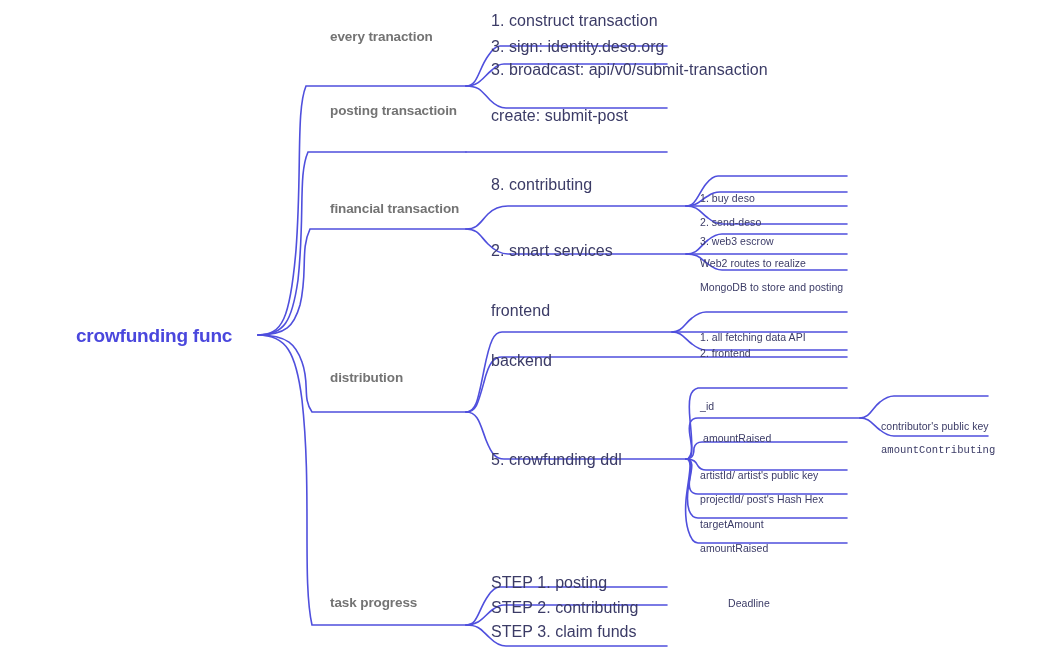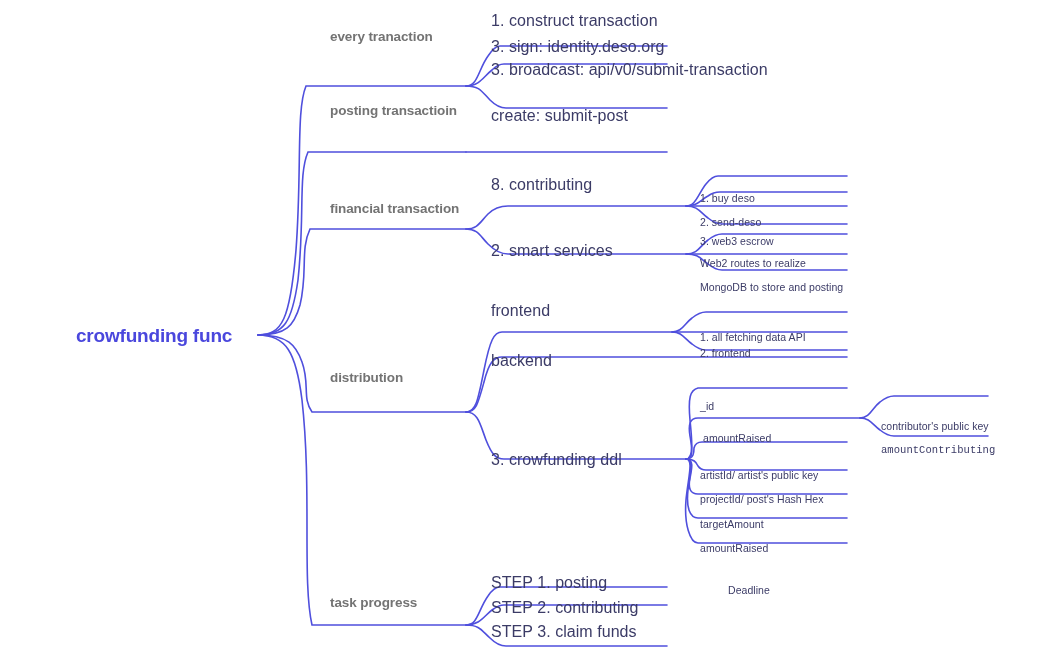--- a/index.html
+++ b/index.html
@@ -138,32 +138,32 @@
   <div class="node sub-label" style="left:700px; top:184px;">2. send-deso</div>
   <div class="node sub-label" style="left:700px; top:203px;text-align:center;">3. web3 escrow</div>
 
   <div class="node sub-label" style="left:700px; top:225px;">Web2 routes to realize</div>
   <div class="node sub-label" style="left:700px; top:249px;">MongoDB to store and posting</div>
 
   <div class="node branch-label" style="left:330px; top:370px;">distribution</div>
 
   <div class="node leaf-label" style="left:491px; top:302px;">frontend</div>
   <div class="node leaf-label" style="left:491px; top:352px;">backend</div>
-  <div class="node leaf-label" style="left:491px; top:451px;">3. crowfunding ddl</div>
+  <div class="node leaf-label" style="left:491px; top:451px;">5. crowfunding ddl</div>
 
   <div class="node sub-label" style="left:700px; top:299px;text-align:right;">1. all fetching data API</div>
   <div class="node sub-label" style="left:700px; top:315px;">2. frontend</div>
 
   <div class="node sub-label" style="left:700px; top:368px;">_id</div>
   <div class="node sub-label" style="left:703px; top:400px;">amountRaised</div>
   <div class="node sub-label" style="left:700px; top:437px;">artistId/ artist's public key</div>
   <div class="node sub-label" style="left:700px; top:461px;">projectId/ post's Hash Hex</div>
   <div class="node sub-label" style="left:700px; top:486px;">targetAmount</div>
   <div class="node sub-label" style="left:700px; top:510px;">amountRaised</div>
-  <div class="node sub-label" style="left:700px; top:552px;padding-left:28px;">Deadline</div>
+  <div class="node sub-label" style="left:700px; top:565px;padding-left:28px;">Deadline</div>
 
   <div class="node sub-label" style="left:881px; top:388px;text-align:center;">contributor's public key</div>
   <div class="node sub-label" style="left:881px; top:412px;font-family:Liberation Mono, monospace;">amountContributing</div>
 
   <div class="node branch-label" style="left:330px; top:595px;">task progress</div>
 
   <div class="node leaf-label" style="left:491px; top:574px;">STEP 1. posting</div>
   <div class="node leaf-label" style="left:491px; top:599px;">STEP 2. contributing</div>
   <div class="node leaf-label" style="left:491px; top:623px;">STEP 3. claim funds</div>
 

